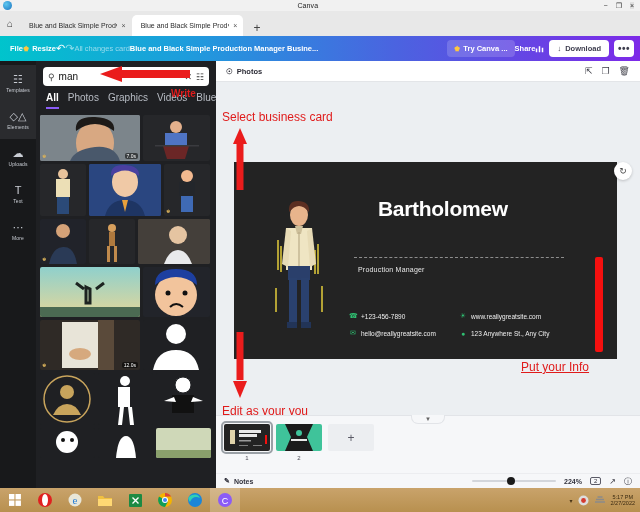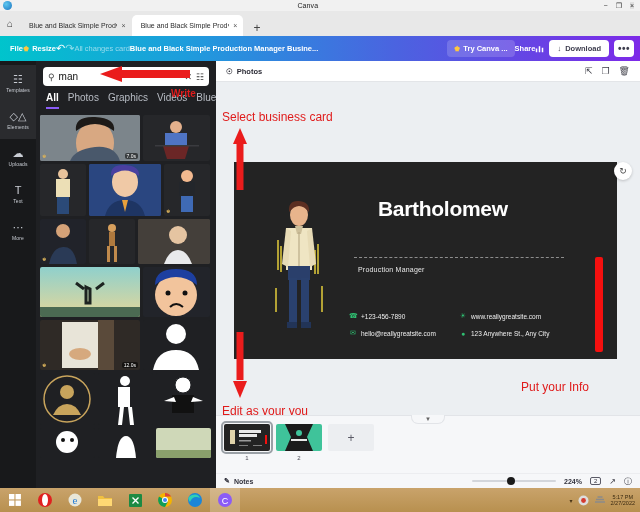--- a/index.html
+++ b/index.html
@@ -555,21 +555,21 @@
           </div>
         </div>
 
         <div class="redbar"></div>
       </div>
 
       <div class="refresh-btn">↻</div>
 
       <div class="anno" style="left:6px; top:28px;text-align:right;">Select business card</div>
       <div class="anno" style="left:6px; top:322px;">Edit as your you</div>
-      <div class="anno" style="left:305px; top:298px;">Put your Info</div>
+      <div class="anno" style="left:305px; top:278px;text-decoration:underline;">Put your Info</div>
 
       <svg class="arrow-v" style="left:17px; top:46px; height:62px;" viewBox="0 0 14 62">
         <path d="M7 62V16" stroke="#ea1c1c" stroke-width="7" fill="none"></path>
         <path d="M7 0l7 16H0z" fill="#ea1c1c"></path>
       </svg>
       <svg class="arrow-v" style="left:17px; top:250px; height:66px;" viewBox="0 0 14 66">
         <path d="M7 0v48" stroke="#ea1c1c" stroke-width="7" fill="none"></path>
         <path d="M7 66l7-17H0z" fill="#ea1c1c"></path>
       </svg>
     </div>

